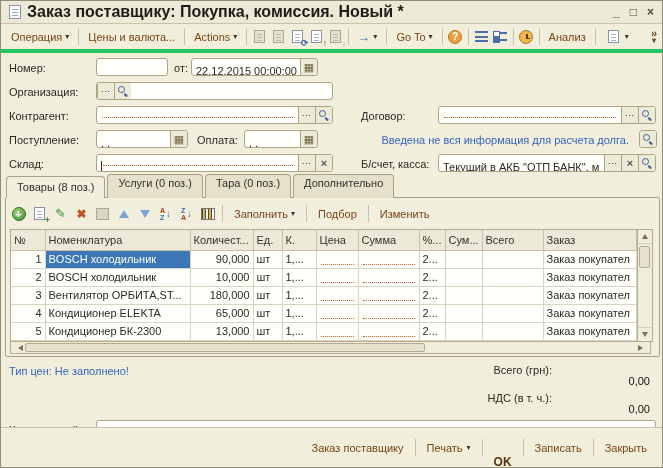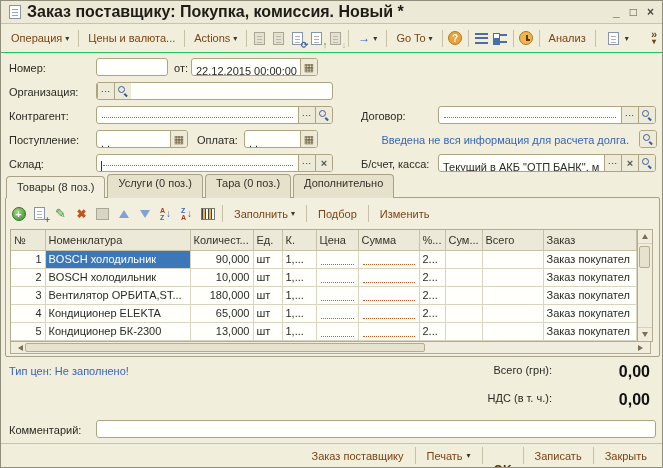--- a/index.html
+++ b/index.html
@@ -16,21 +16,21 @@
   .doc-icon { width:12px; height:14px; background:#FDFDFA; border:1px solid #8A94A8; position:relative; }
   .doc-icon::before { content:""; position:absolute; left:2px; right:2px; top:3px; height:7px;
     background:repeating-linear-gradient(#9AA4B8 0 1px, transparent 1px 3px); }
   .title-text { font-weight:bold; font-size:16px; color:#1D1C16; flex:1;
     white-space:nowrap; overflow:hidden; }
   .win-controls { display:flex; gap:10px; align-items:center; color:#4A4A42; }
   .win-btn { font-weight:bold; font-size:12px; line-height:12px; cursor:default; }
   
   .toolbar { position:absolute; top:23px; left:0; right:0; height:29px;
     display:flex; align-items:center; gap:2px; padding:0 5px;
-    background:#F1EEDC; border-bottom:1px solid #22c55e; }
+    background:#F1EEDC; border-bottom:4px solid #22c55e; }
   .tbtn { color:#7A4415; padding:3px 5px; white-space:nowrap; display:flex; align-items:center; gap:3px; }
   .dd { font-size:8px; color:#3A382E; }
   .sep { width:1px; height:17px; background:#C7C1A7; margin:0 2px; flex:0 0 auto; }
   .icon { width:17px; height:17px; display:inline-flex; align-items:center; justify-content:center;
     position:relative; flex:0 0 auto; }
   .page { width:11px; height:13px; background:#FFFFFF; border:1px solid #8A94A8; position:relative; }
   .page::before { content:""; position:absolute; left:2px; right:2px; top:3px; height:7px;
     background:repeating-linear-gradient(#A9B2C4 0 1px, transparent 1px 3px); }
   .page.dis { background:#E4E1D2; border-color:#ABA795; }
   .page.dis::before { background:repeating-linear-gradient(#BDB9A8 0 1px, transparent 1px 3px); }
@@ -113,24 +113,24 @@
   .vscroll .sbtn { height:14px; display:flex; align-items:center; justify-content:center; width:100%;
     border-bottom:1px solid #D6D1BC; }
   .vscroll .sbtn.bottom { margin-top:auto; border-top:1px solid #D6D1BC; border-bottom:none; }
   .vthumb { width:11px; height:22px; background:#E7E2CE; border:1px solid #B3AC90; border-radius:2px; margin-top:2px; }
   .hscroll { position:absolute; left:4px; top:143px; width:641px; height:13px;
     border:1px solid #B3AC90; background:#F0EDDC; display:flex; align-items:center; }
   .hscroll .sbtn { width:14px; height:100%; display:flex; align-items:center; justify-content:center; }
   .hthumb { height:9px; flex:0 0 400px; background:#E7E2CE; border:1px solid #B3AC90; border-radius:2px; }
   
   .totals-label { position:absolute; right:110px; text-align:right; color:#2B2A22; }
-  .totals-value { position:absolute; right:12px; font-weight:bold; font-size:16px; color:#111; }
-  
-  
-  .footer { position:absolute; left:0; right:0; bottom:0; height:24px; border-top:1px solid #C9C3AC;
+  .totals-value { position:absolute; right:12px; font-weight:normal; font-size:11px; color:#111;margin-top:12px; }
+  
+  
+  .footer { position:absolute; left:0; right:0; bottom:0; height:40px; border-top:1px solid #C9C3AC;
     display:flex; align-items:center; justify-content:flex-end; padding:0 8px; gap:2px; background:#F1EEDC; }
   .fbtn2 { color:#7A4415; padding:3px 7px; white-space:nowrap; display:flex; align-items:center; gap:4px; }
   .fbtn2.ok { font-weight:bold; font-size:12px; color:#5A3210;margin-top:28px; }
 </style>
 </head>
 <body>
 
 <div class="window">
 
   <div class="titlebar">

